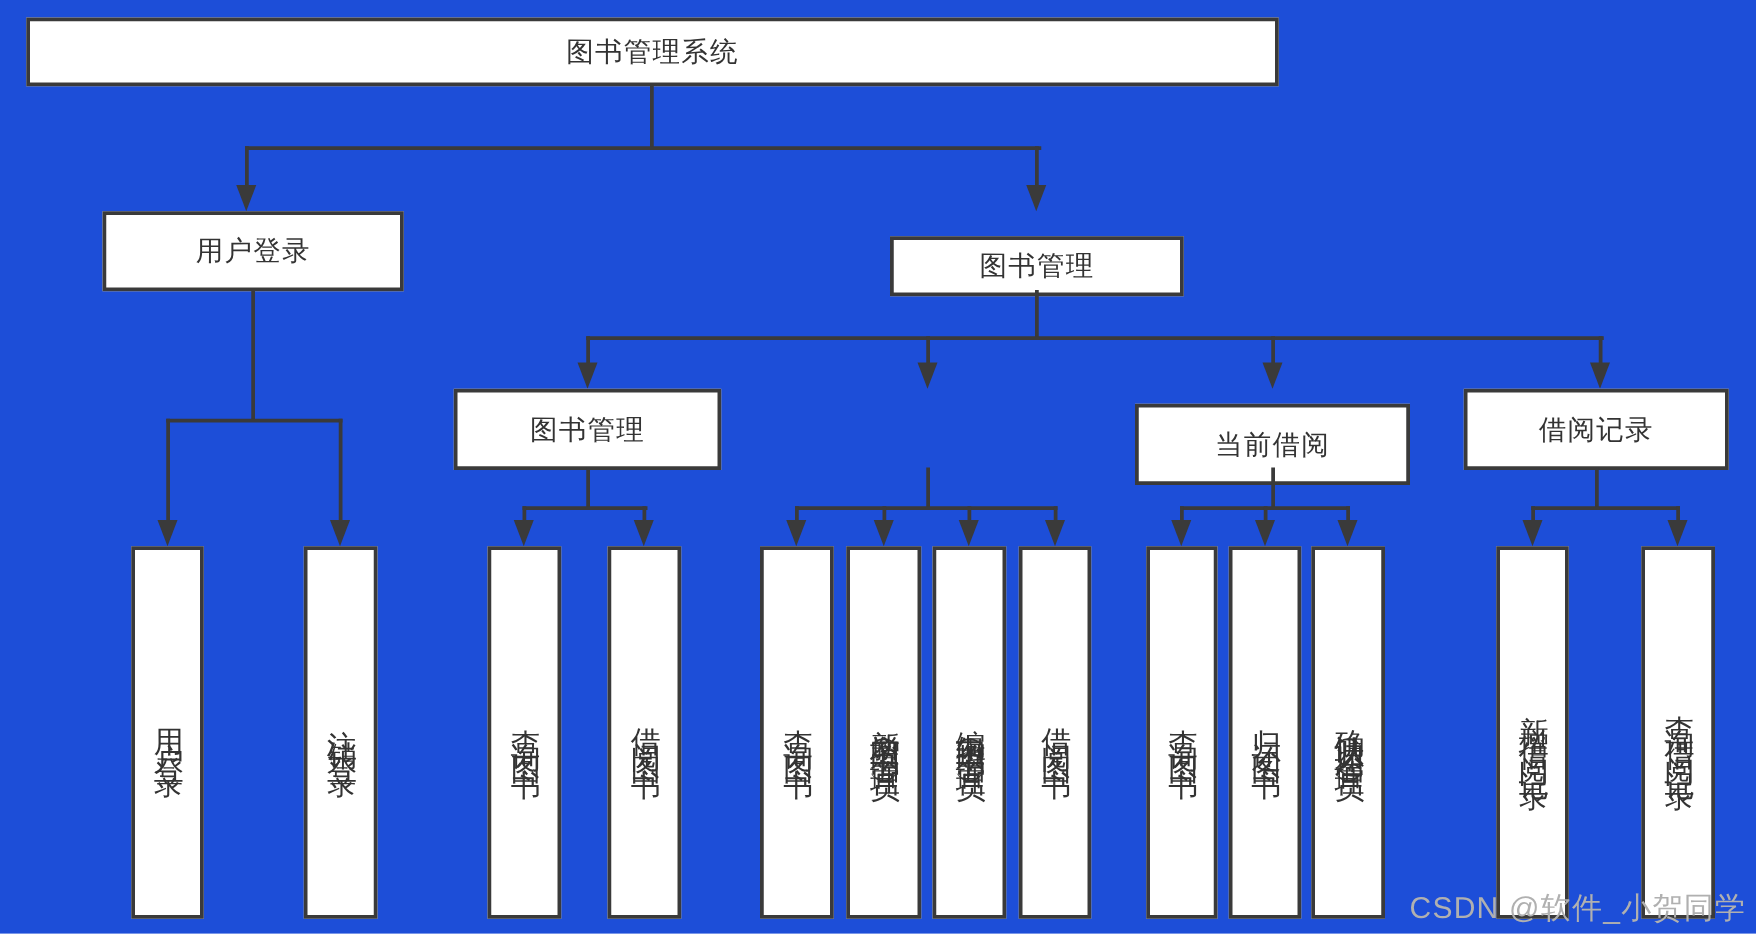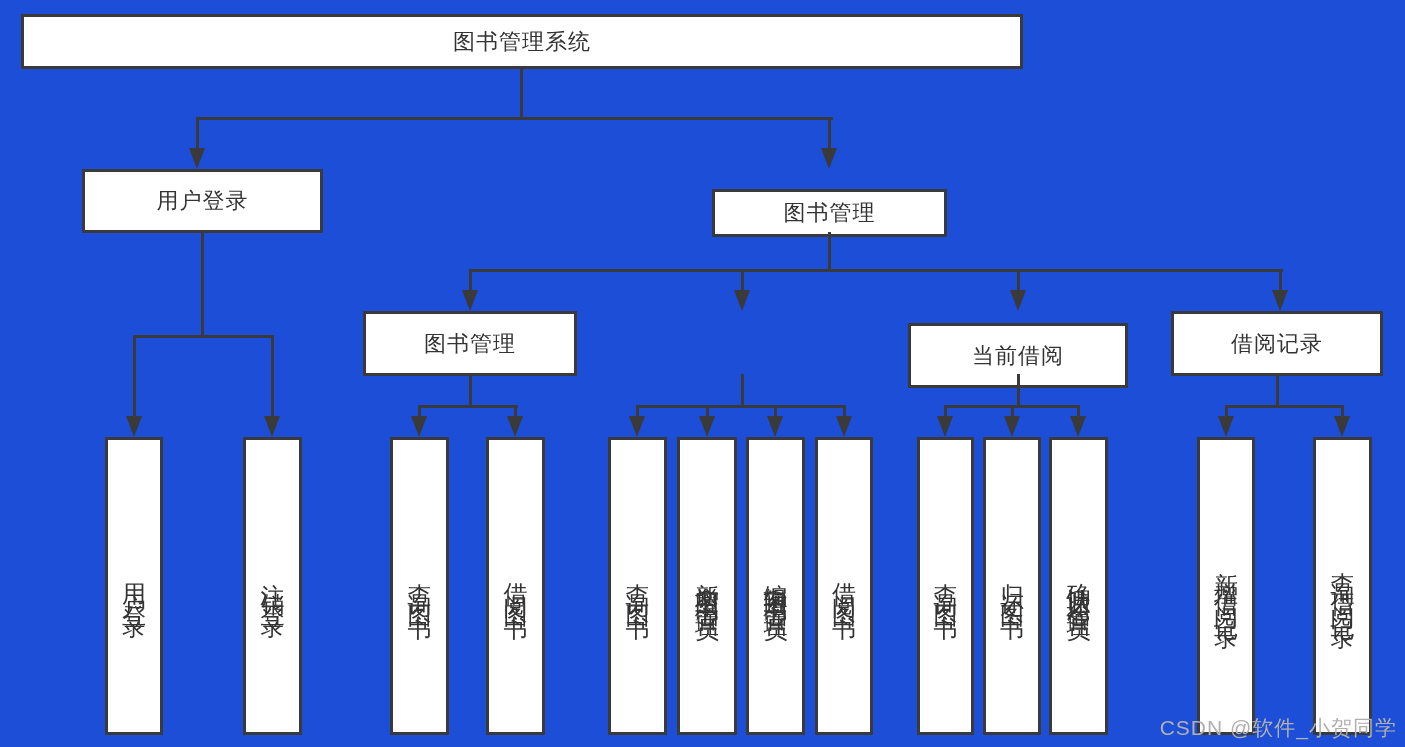--- a/index.html
+++ b/index.html
@@ -55,21 +55,21 @@
     position: absolute;
     width: 0; height: 0;
     border-left: 8px solid transparent;
     border-right: 8px solid transparent;
     border-top: 21px solid #3a3a3a;
   }
   .watermark {
     position: absolute;
     right: 8px;
     bottom: 5px;
-    font-size: 21px;
+    font-size: 24px;
     color: #b0b0b0;
     letter-spacing: 1px;
   }
 </style>
 </head>
 <body>
 
 <div id="stage">
 
   <div class="hbox" style="left:21px; top:14px; width:1002px; height:55px;">

